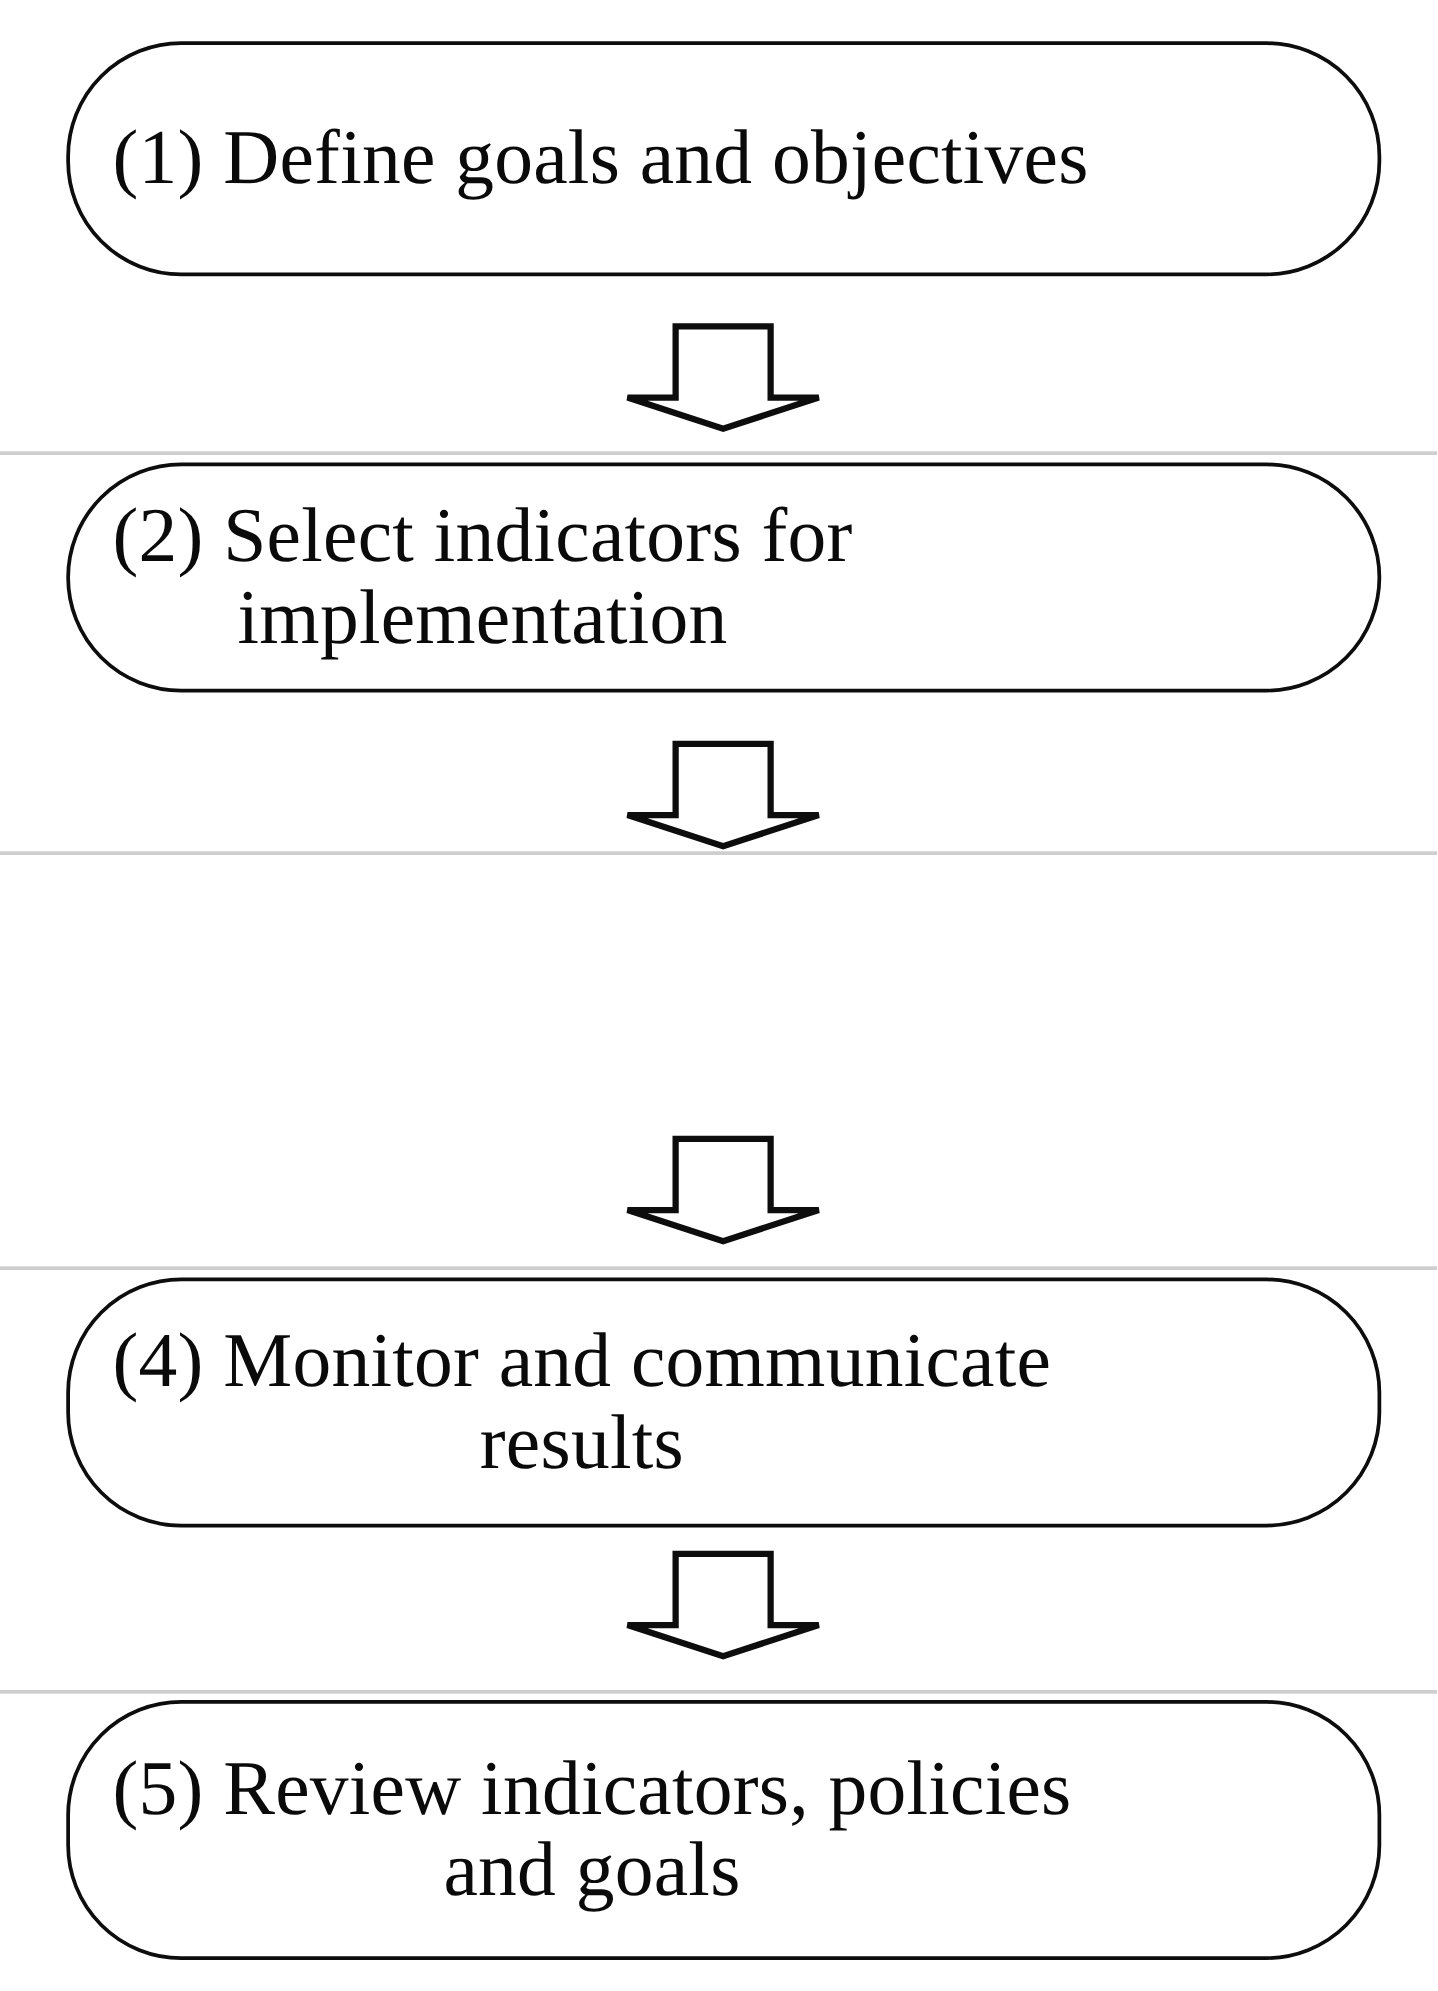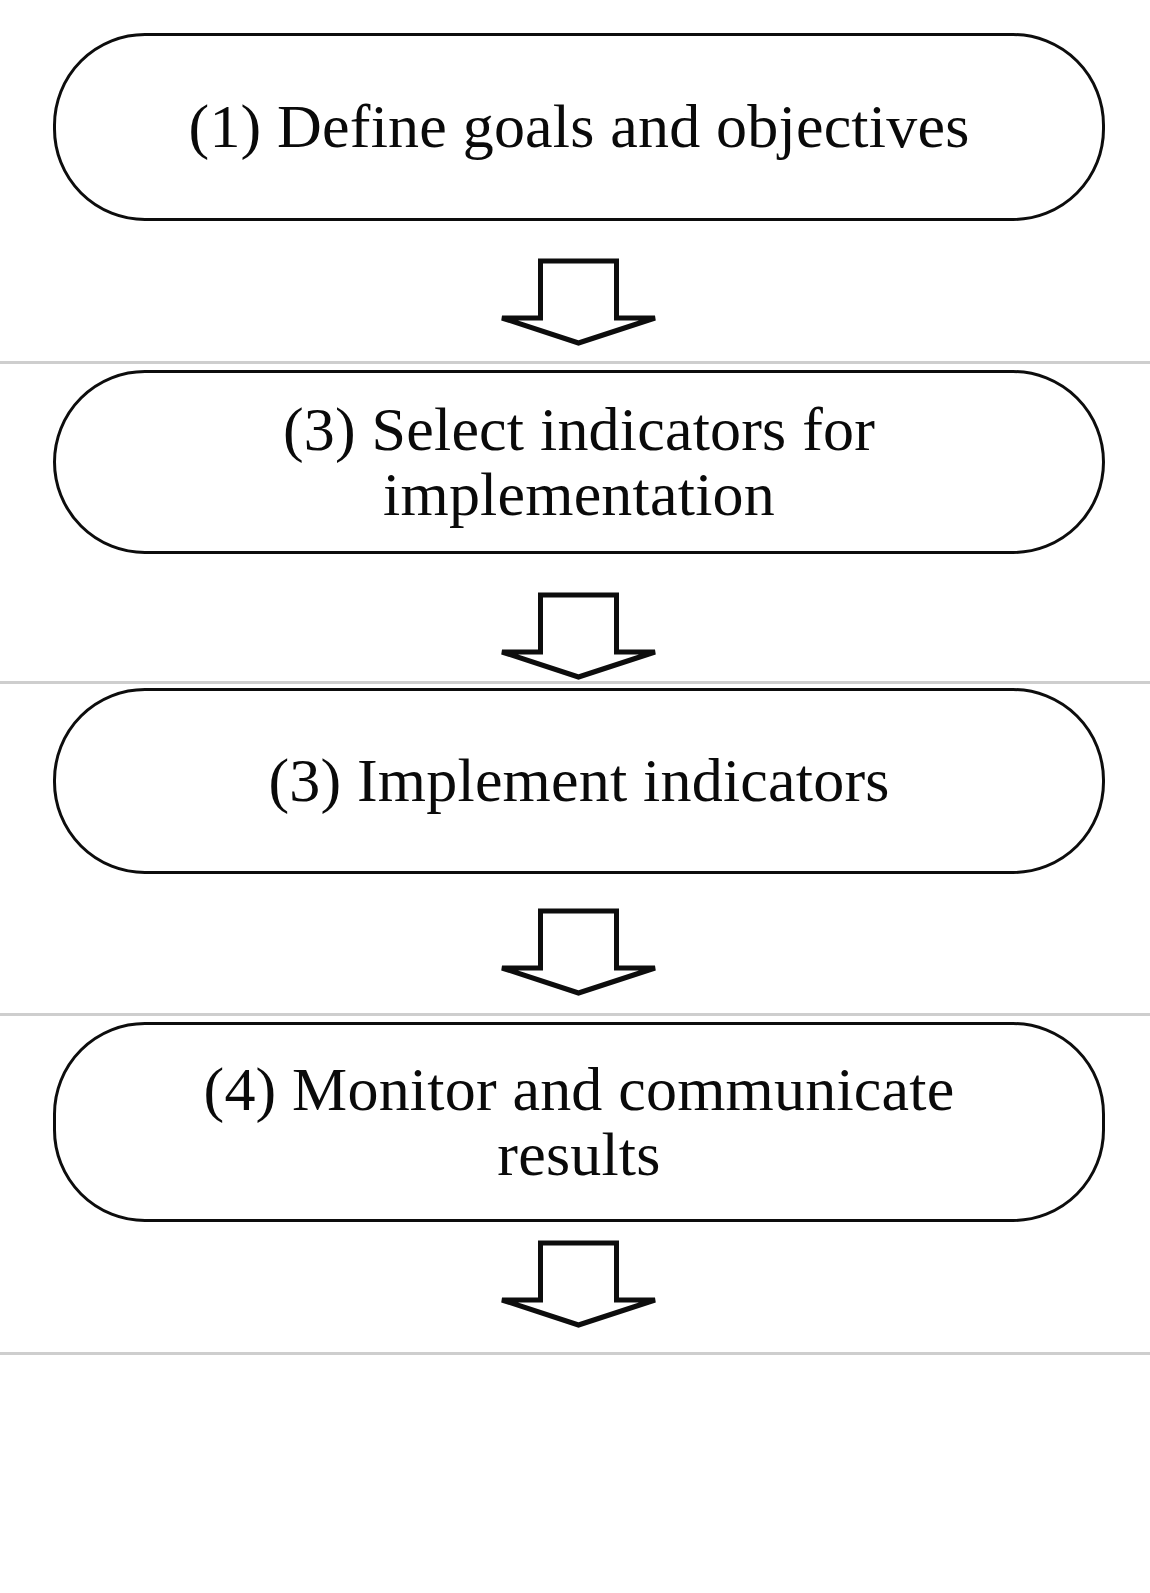--- a/index.html
+++ b/index.html
@@ -27,21 +27,21 @@
   .node {
     position: absolute;
     left: 53px;
     width: 1052px;
     box-sizing: border-box;
     border: 3px solid #0d0d0d;
     border-radius: 92px;
     background: #ffffff;
     display: flex;
     align-items: center;
-    justify-content: center;
+    justify-content: flex-start;
     text-align: center;
   }
   .node-label {
     display: block;
     font-family: "Liberation Serif", "DejaVu Serif", serif;
     font-size: 62px;
     line-height: 1.05;
     color: #0a0a0a;
     letter-spacing: 0.2px;
     padding: 0 34px;
@@ -96,46 +96,47 @@
       <span class="node-label">(1) Define goals and objectives</span>
     </div>
 
     <div class="connector conn-1">
       <svg viewBox="0 0 163 88" preserveAspectRatio="none" aria-hidden="true">
         <path d="M 43.5 3 L 119.5 3 L 119.5 60 L 158 60 L 81.5 85 L 5 60 L 43.5 60 Z" fill="#ffffff" stroke="#0d0d0d" stroke-width="5" stroke-linejoin="miter"></path>
       </svg>
     </div>
 
     <div class="node node-2">
-      <span class="node-label">(3) Select  indicators for
+      <span class="node-label">(2) Select  indicators for
 implementation</span>
     </div>
 
     <div class="connector conn-2">
       <svg viewBox="0 0 163 88" preserveAspectRatio="none" aria-hidden="true">
         <path d="M 43.5 3 L 119.5 3 L 119.5 60 L 158 60 L 81.5 85 L 5 60 L 43.5 60 Z" fill="#ffffff" stroke="#0d0d0d" stroke-width="5" stroke-linejoin="miter"></path>
       </svg>
     </div>
 
-    <div class="node node-3">
-      <span class="node-label">(3) Implement indicators</span>
-    </div>
 
     <div class="connector conn-3">
       <svg viewBox="0 0 163 88" preserveAspectRatio="none" aria-hidden="true">
         <path d="M 43.5 3 L 119.5 3 L 119.5 60 L 158 60 L 81.5 85 L 5 60 L 43.5 60 Z" fill="#ffffff" stroke="#0d0d0d" stroke-width="5" stroke-linejoin="miter"></path>
       </svg>
     </div>
 
     <div class="node node-4">
       <span class="node-label">(4) Monitor and communicate
 results</span>
     </div>
 
     <div class="connector conn-4">
       <svg viewBox="0 0 163 88" preserveAspectRatio="none" aria-hidden="true">
         <path d="M 43.5 3 L 119.5 3 L 119.5 60 L 158 60 L 81.5 85 L 5 60 L 43.5 60 Z" fill="#ffffff" stroke="#0d0d0d" stroke-width="5" stroke-linejoin="miter"></path>
       </svg>
     </div>
 
+    <div class="node node-5">
+      <span class="node-label">(5) Review indicators, policies
+and goals</span>
+    </div>
 
   </div>
 </div>
 
 </body></html>

